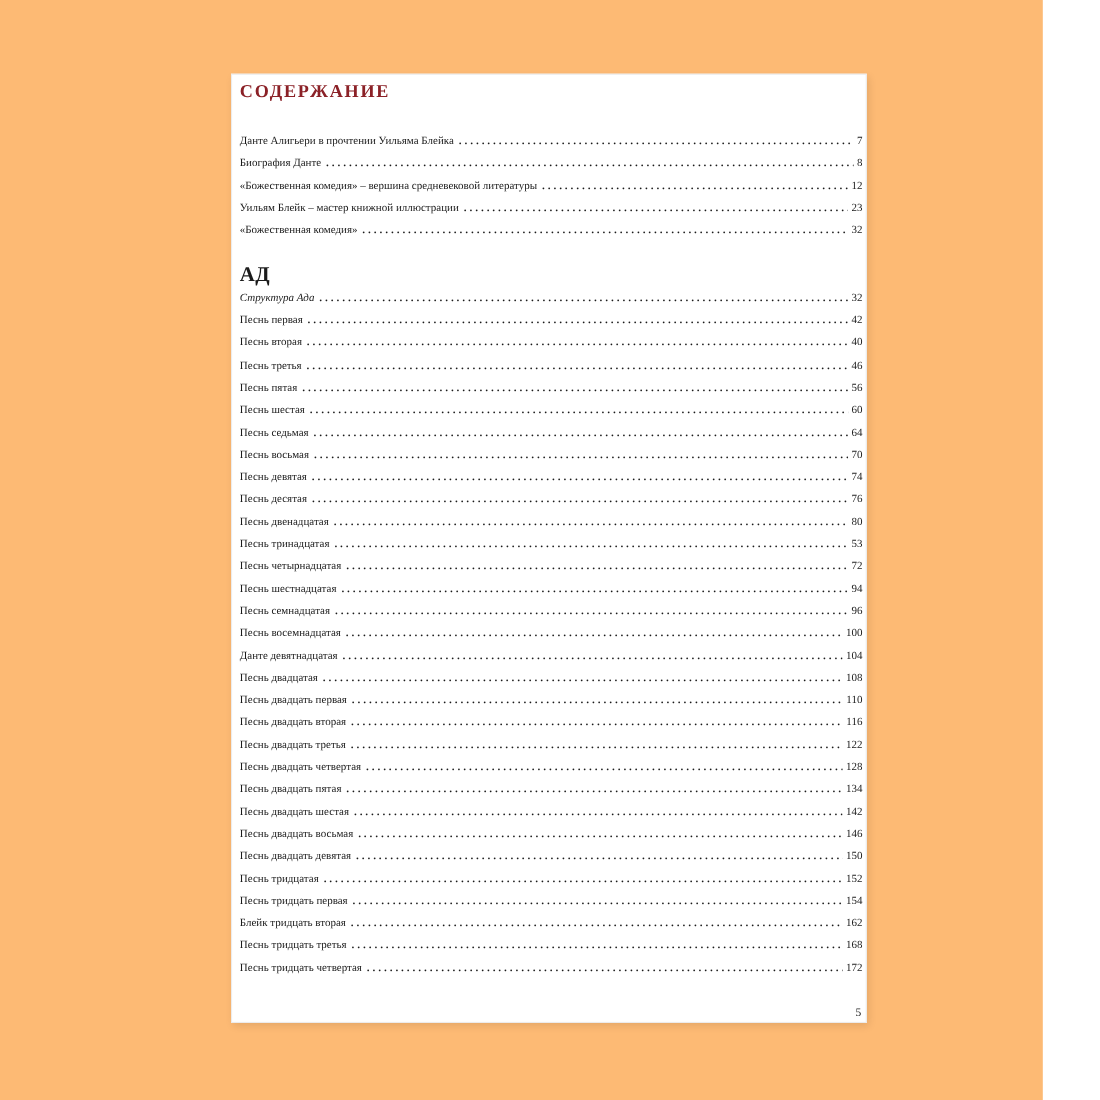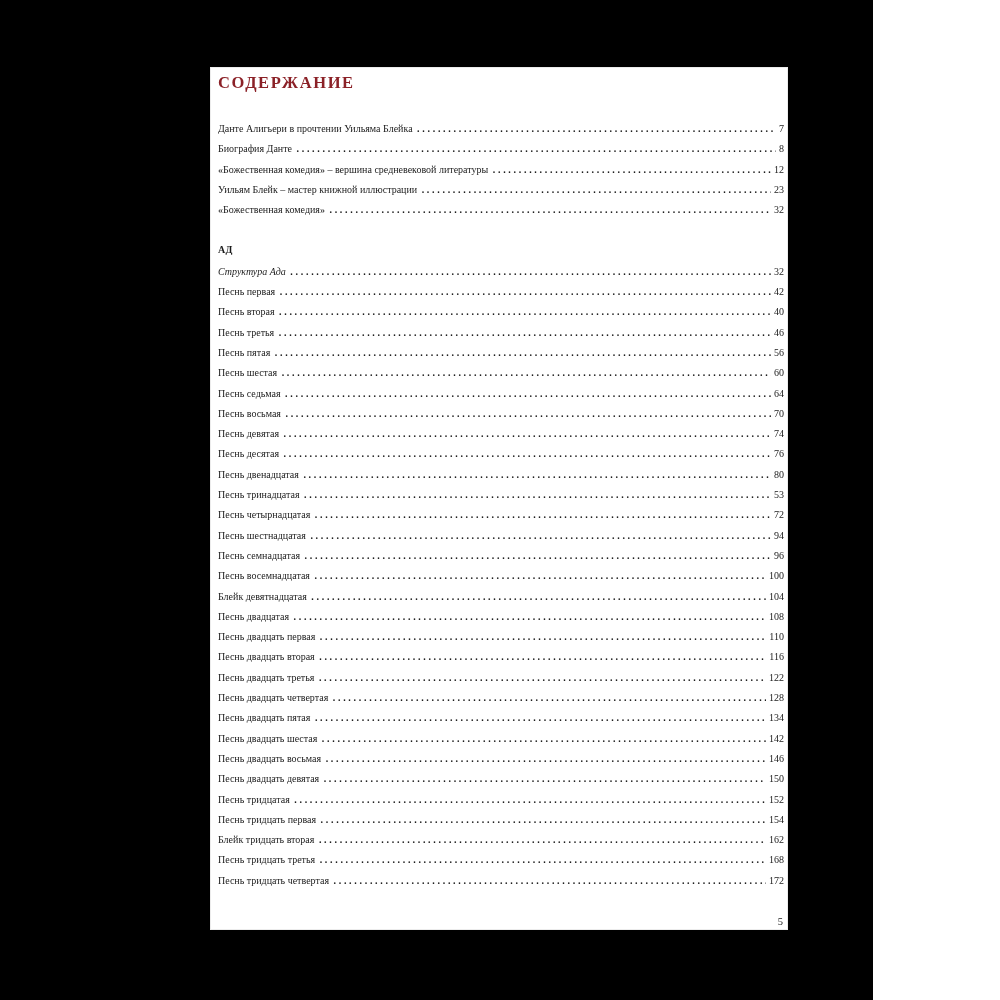--- a/index.html
+++ b/index.html
@@ -5,23 +5,23 @@
   html, body {
     margin: 0;
     padding: 0;
     width: 1000px;
     height: 1000px;
     background: #ffffff;
     font-family: "Liberation Serif", "DejaVu Serif", serif;
   }
   .canvas {
     position: relative;
-    width: 873px;
+    width: 948px;
     height: 1000px;
-    background: #000000;
+    background: #fdba74;
   }
   .page {
     position: absolute;
     left: 210px;
     top: 67px;
     width: 578px;
     height: 863px;
     background: #ffffff;
     border: 1px solid #ececec;
     box-shadow: 2px 3px 7px rgba(0,0,0,0.10);
@@ -38,21 +38,21 @@
     font-weight: bold;
     letter-spacing: 1.6px;
     color: #8b2127;
   }
   .toc-list {
     display: block;
   }
   #intro-list { margin-top: 25px; }
   .section-heading {
     margin-top: 21px;
-    font-size: 10px;
+    font-size: 19px;
     line-height: 20.3px;
     font-weight: bold;
     color: #1b1b1b;
     letter-spacing: 0.4px;
   }
   .toc-row {
     display: flex;
     align-items: baseline;
     height: 20.3px;
     line-height: 20.3px;
@@ -204,21 +204,21 @@
             <span class="lbl">Песнь семнадцатая</span>
             <span class="dots"></span>
             <span class="pg">96</span>
           </div>
           <div class="toc-row">
             <span class="lbl">Песнь восемнадцатая</span>
             <span class="dots"></span>
             <span class="pg">100</span>
           </div>
           <div class="toc-row">
-            <span class="lbl">Блейк девятнадцатая</span>
+            <span class="lbl">Данте девятнадцатая</span>
             <span class="dots"></span>
             <span class="pg">104</span>
           </div>
           <div class="toc-row">
             <span class="lbl">Песнь двадцатая</span>
             <span class="dots"></span>
             <span class="pg">108</span>
           </div>
           <div class="toc-row">
             <span class="lbl">Песнь двадцать первая</span>

